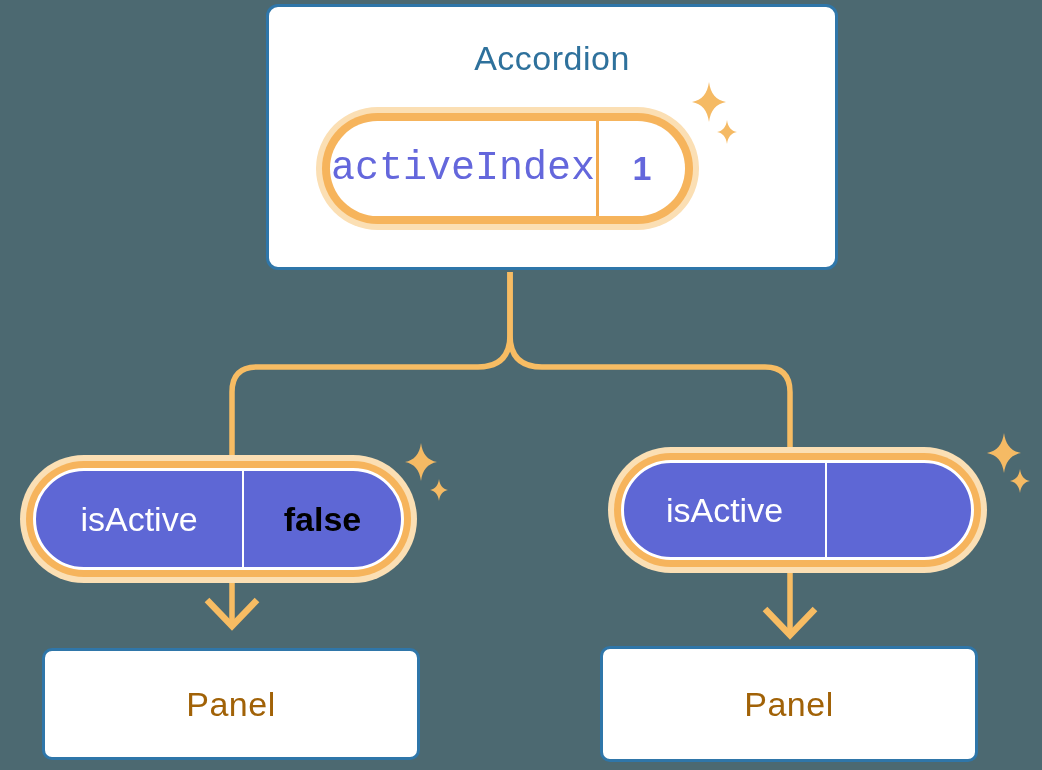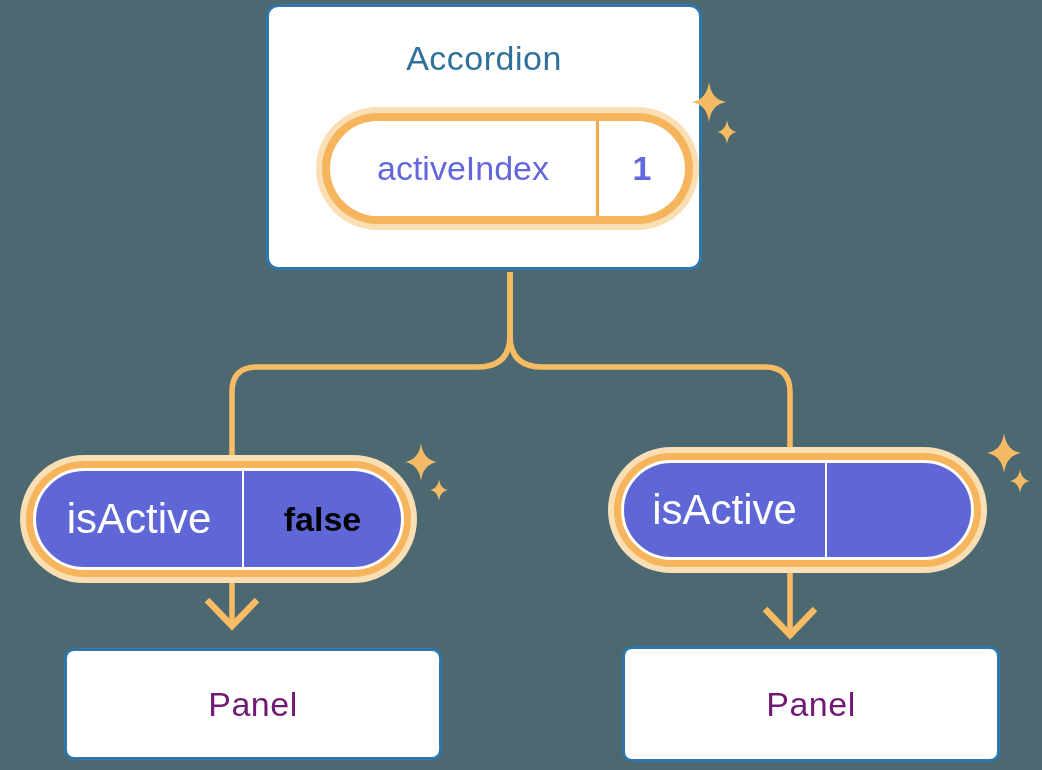--- a/index.html
+++ b/index.html
@@ -10,42 +10,42 @@
   }
   .layer{position:absolute;left:0;top:0;width:100%;height:100%;}
   .connector-layer{z-index:0;}
   .node-layer{z-index:1;}
   .sparkle-layer{z-index:2;pointer-events:none;}
 
   .card{
     position:absolute;background:#FFFFFF;border:3px solid #2F76A9;
     border-radius:12px;box-sizing:border-box;
   }
-  .root-card{left:266px;top:4px;width:436px;height:266px;}
+  .root-card{left:266px;top:4px;width:572px;height:266px;}
   .card-title{
     position:absolute;top:32px;left:0;width:100%;text-align:center;
     font-size:34px;font-weight:500;color:#2E719C;letter-spacing:0.5px;
   }
 
   
   .state-pill{
     position:absolute;left:47px;top:100px;width:383px;height:123px;
     border-radius:999px;background:#FBDFB4;padding:6px;box-sizing:border-box;
   }
   .state-pill-mid{
     width:100%;height:100%;border-radius:999px;background:#F6B45C;
     padding:8px;box-sizing:border-box;
   }
   .state-pill-inner{
     width:100%;height:100%;border-radius:999px;background:#FFFFFF;
     display:flex;align-items:stretch;overflow:hidden;
   }
   .state-name{
     flex:0 0 266px;display:flex;align-items:center;justify-content:center;
-    font-size:34px;color:#6467DC;
+    font-size:40px;color:#6467DC;font-family:Liberation Mono, monospace;
   }
   .state-divider{width:3px;background:#F2A94E;}
   .state-value{
     flex:1;display:flex;align-items:center;justify-content:center;
     font-size:34px;font-weight:700;color:#6467DC;
   }
 
   
   .prop-pill{
     position:absolute;border-radius:999px;background:#FBDFB4;
@@ -57,34 +57,34 @@
   }
   .prop-pill-inner{
     width:100%;height:100%;border-radius:999px;background:#5E67D5;
     border:3px solid #FFFFFF;box-sizing:border-box;
     display:flex;align-items:stretch;overflow:hidden;
   }
   .prop-pill-left{left:20px;top:455px;width:397px;height:128px;}
   .prop-pill-right{left:608px;top:447px;width:379px;height:126px;}
   .prop-name{
     display:flex;align-items:center;justify-content:center;
-    font-size:42px;color:#FFFFFF;
+    font-size:34px;color:#FFFFFF;
   }
   .prop-pill-left .prop-name{flex:0 0 206px;}
   .prop-pill-right .prop-name{flex:0 0 201px;}
   .prop-divider{width:2px;background:#FFFFFF;}
   .prop-value{
     flex:1;display:flex;align-items:center;justify-content:center;
     font-size:34px;font-weight:700;color:#000000;
   }
 
   
   .panel-card{
     border-radius:10px;display:flex;align-items:center;justify-content:center;
-    font-size:34px;font-weight:500;color:#701a75;letter-spacing:0.5px;margin-left:22px;
+    font-size:34px;font-weight:500;color:#a16207;letter-spacing:0.5px;
   }
   .panel-left{left:42px;top:648px;width:378px;height:112px;}
   .panel-right{left:600px;top:646px;width:378px;height:116px;}
 </style>
 </head>
 <body>
 
 <div class="stage">
 
   <svg class="layer connector-layer" viewBox="0 0 1042 770">

